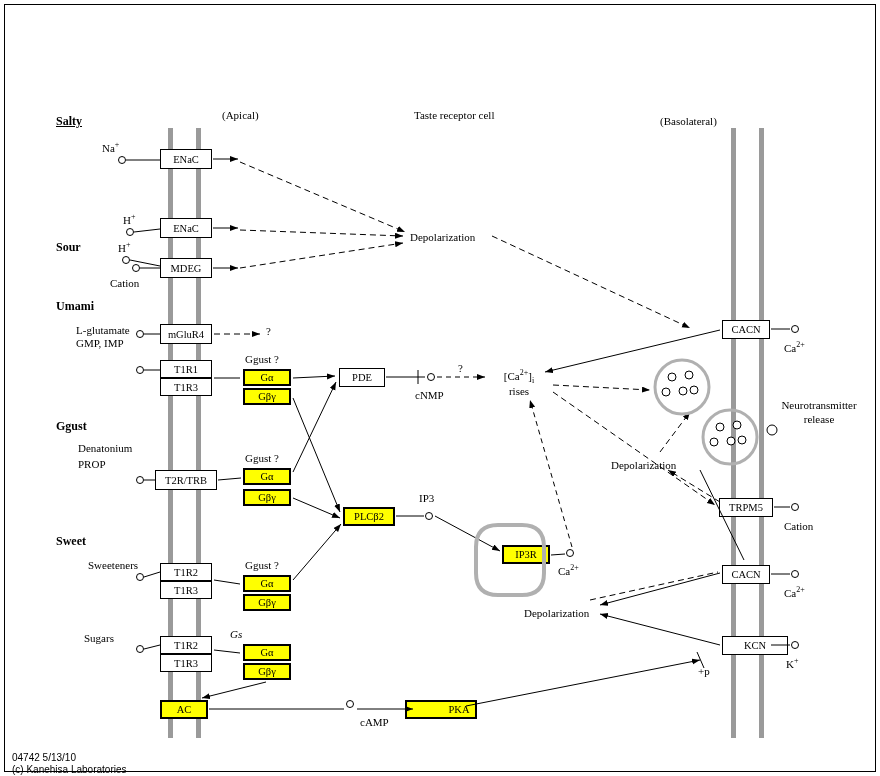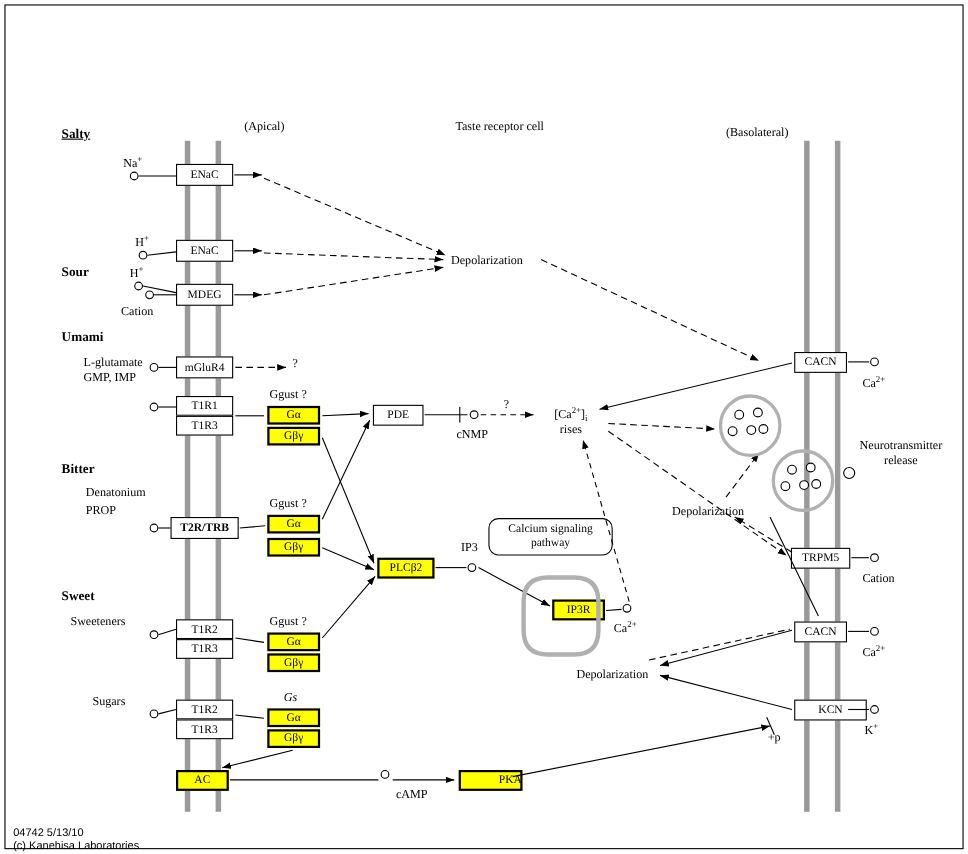--- a/index.html
+++ b/index.html
@@ -35,75 +35,75 @@
   <div class="membrane" style="left:731px;top:128px;height:610px;"></div>
   <div class="membrane" style="left:759px;top:128px;height:610px;"></div>
 
   <div class="plain" style="left:222px;top:109px;">(Apical)</div>
   <div class="plain" style="left:414px;top:109px;">Taste receptor cell</div>
   <div class="plain" style="left:640px;top:115px;margin-left:20px;">(Basolateral)</div>
 
   <div class="sec-label" style="left:56px;top:114px;text-decoration:underline;">Salty</div>
   <div class="sec-label" style="left:56px;top:196px;margin-top:44px;">Sour</div>
   <div class="sec-label" style="left:56px;top:299px;">Umami</div>
-  <div class="sec-label" style="left:56px;top:419px;">Bitter</div>
+  <div class="sec-label" style="left:56px;top:419px;">Ggust</div>
   <div class="sec-label" style="left:56px;top:534px;">Sweet</div>
 
-  <div class="plain" style="left:112px;top:140px;"><span>Na</span><span class="sup">+</span></div>
+  <div class="plain" style="left:102px;top:140px;"><span>Na</span><span class="sup">+</span></div>
   <div class="plain" style="left:123px;top:212px;"><span>H</span><span class="sup">+</span></div>
   <div class="plain" style="left:118px;top:240px;"><span>H</span><span class="sup">+</span></div>
   <div class="plain" style="left:110px;top:277px;">Cation</div>
   <div class="plain" style="left:76px;top:324px;">L-glutamate</div>
   <div class="plain" style="left:76px;top:337px;">GMP, IMP</div>
   <div class="plain" style="left:78px;top:442px;">Denatonium</div>
   <div class="plain" style="left:78px;top:458px;">PROP</div>
-  <div class="plain" style="left:64px;top:559px;">Sweeteners</div>
+  <div class="plain" style="left:88px;top:559px;">Sweeteners</div>
   <div class="plain" style="left:84px;top:632px;">Sugars</div>
 
   <div class="circle" style="left:118px;top:156px;"></div>
   <div class="circle" style="left:126px;top:228px;"></div>
   <div class="circle" style="left:122px;top:256px;"></div>
   <div class="circle" style="left:132px;top:264px;"></div>
   <div class="circle" style="left:136px;top:330px;"></div>
   <div class="circle" style="left:136px;top:366px;"></div>
   <div class="circle" style="left:136px;top:476px;"></div>
   <div class="circle" style="left:136px;top:573px;"></div>
   <div class="circle" style="left:136px;top:645px;"></div>
 
   <div class="gene" style="left:160px;top:149px;width:52px;height:20px;">ENaC</div>
   <div class="gene" style="left:160px;top:218px;width:52px;height:20px;">ENaC</div>
   <div class="gene" style="left:160px;top:258px;width:52px;height:20px;">MDEG</div>
   <div class="gene" style="left:160px;top:324px;width:52px;height:20px;">mGluR4</div>
   <div class="gene" style="left:160px;top:360px;width:52px;height:18px;">T1R1</div>
   <div class="gene" style="left:160px;top:378px;width:52px;height:18px;">T1R3</div>
-  <div class="gene" style="left:155px;top:470px;width:62px;height:20px;font-weight:bold;">T2R/TRB</div>
+  <div class="gene" style="left:155px;top:470px;width:62px;height:20px;">T2R/TRB</div>
   <div class="gene" style="left:160px;top:563px;width:52px;height:18px;">T1R2</div>
   <div class="gene" style="left:160px;top:581px;width:52px;height:18px;">T1R3</div>
   <div class="gene" style="left:160px;top:636px;width:52px;height:18px;">T1R2</div>
   <div class="gene" style="left:160px;top:654px;width:52px;height:18px;">T1R3</div>
 
   <div class="plain" style="left:245px;top:353px;">Ggust ?</div>
   <div class="plain" style="left:245px;top:452px;">Ggust ?</div>
   <div class="plain" style="left:245px;top:559px;">Ggust ?</div>
-  <div class="plain" style="left:258px;top:628px;font-style:italic;">Gs</div>
+  <div class="plain" style="left:230px;top:628px;font-style:italic;">Gs</div>
 
   <div class="gene yellowthick" style="left:243px;top:369px;width:48px;height:17px;">Gα</div>
   <div class="gene yellowthick" style="left:243px;top:388px;width:48px;height:17px;">Gβγ</div>
   <div class="gene yellowthick" style="left:243px;top:468px;width:48px;height:17px;">Gα</div>
   <div class="gene yellowthick" style="left:243px;top:489px;width:48px;height:17px;">Gβγ</div>
   <div class="gene yellowthick" style="left:243px;top:575px;width:48px;height:17px;">Gα</div>
   <div class="gene yellowthick" style="left:243px;top:594px;width:48px;height:17px;">Gβγ</div>
   <div class="gene yellowthick" style="left:243px;top:644px;width:48px;height:17px;">Gα</div>
   <div class="gene yellowthick" style="left:243px;top:663px;width:48px;height:17px;">Gβγ</div>
 
   <div class="gene" style="left:339px;top:368px;width:46px;height:19px;">PDE</div>
   <div class="gene yellowthick" style="left:343px;top:507px;width:52px;height:19px;">PLCβ2</div>
   <div class="gene yellowthick" style="left:502px;top:545px;width:48px;height:19px;">IP3R</div>
   <div class="gene yellowthick" style="left:160px;top:700px;width:48px;height:19px;text-align:center;">AC</div>
-  <div class="gene yellowthick" style="left:417px;top:700px;width:58px;height:19px;padding-left:36px;">PKA</div>
+  <div class="gene yellowthick" style="left:405px;top:700px;width:72px;height:19px;padding-left:36px;">PKA</div>
 
   <div class="gene" style="left:722px;top:320px;width:48px;height:19px;">CACN</div>
   <div class="gene" style="left:719px;top:498px;width:54px;height:19px;">TRPM5</div>
   <div class="gene" style="left:722px;top:565px;width:48px;height:19px;">CACN</div>
   <div class="gene" style="left:722px;top:636px;width:66px;height:19px;">KCN</div>
 
   <div class="circle" style="left:791px;top:325px;"></div>
   <div class="plain" style="left:784px;top:340px;"><span>Ca</span><span class="sup">2+</span></div>
   <div class="circle" style="left:791px;top:503px;"></div>
   <div class="plain" style="left:784px;top:520px;">Cation</div>
@@ -124,23 +124,20 @@
   <div class="plain" style="left:558px;top:563px;"><span>Ca</span><span class="sup">2+</span></div>
   <div class="circle" style="left:346px;top:700px;"></div>
   <div class="plain" style="left:334px;top:716px;margin-left:26px;">cAMP</div>
   <div class="plain" style="left:698px;top:665px;">+p</div>
   <div class="plain" style="left:611px;top:459px;">Depolarization</div>
   <div class="plain" style="left:524px;top:607px;">Depolarization</div>
   <div class="plain center" style="left:773px;top:398px;width:92px;line-height:14px;">
     <span>Neurotransmitter</span><br><span>release</span>
   </div>
 
-  <div class="map-box" style="left:444px;top:471px;width:113px;height:34px;line-height:12px;">
-    <span>Calcium signaling pathway</span>
-  </div>
 
   <svg class="overlay" viewBox="0 0 880 776">
     <defs>
       <marker id="ah" markerWidth="9" markerHeight="9" refX="8" refY="3" orient="auto" markerUnits="strokeWidth">
         <path d="M0,0 L8,3 L0,6 z" fill="#000"></path>
       </marker>
     </defs>
     <g stroke="#000" fill="none" stroke-width="1">
 
       <line x1="126" y1="160" x2="160" y2="160"></line>

